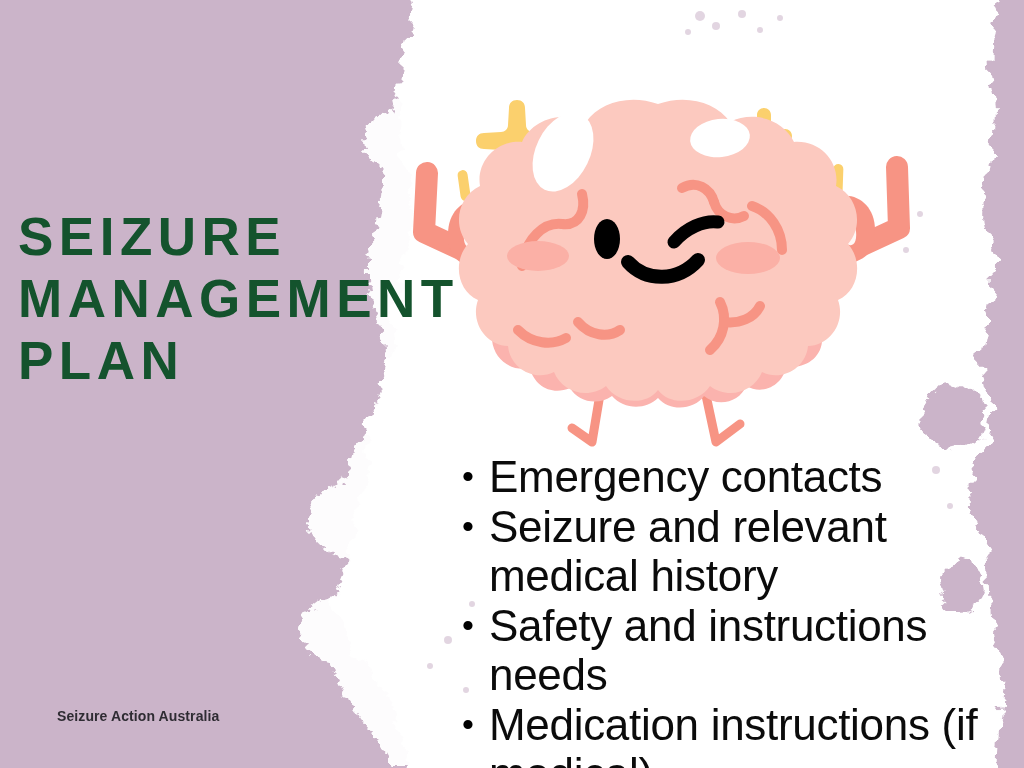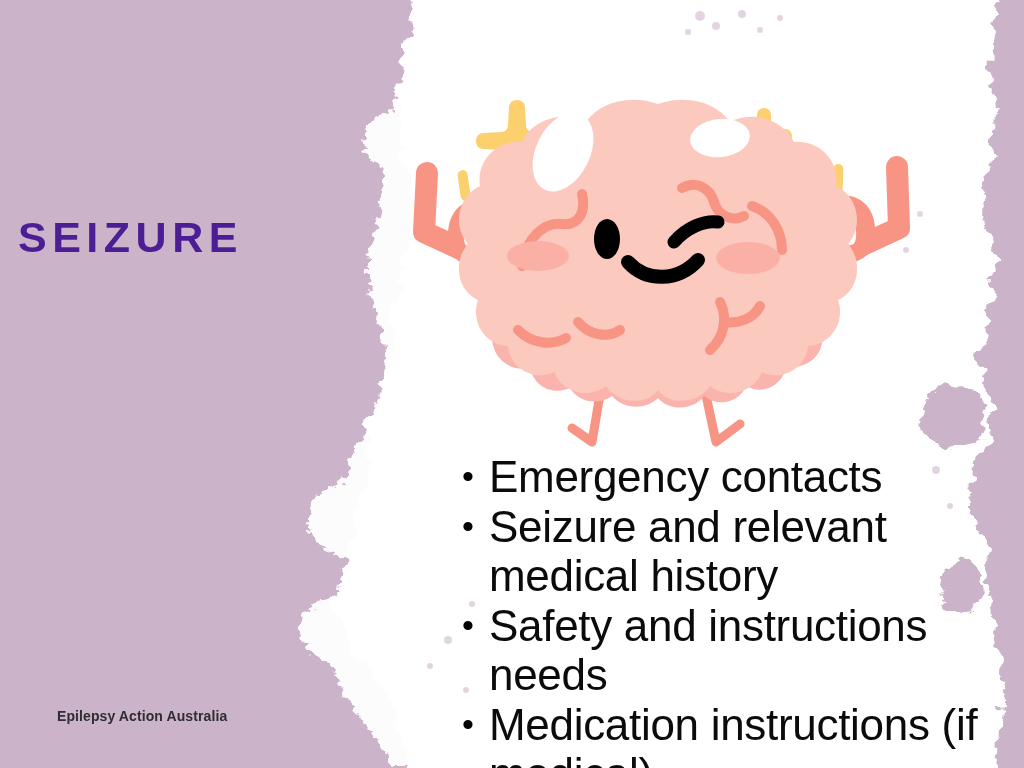--- a/index.html
+++ b/index.html
@@ -28,24 +28,24 @@
   #title-block {
     position: absolute;
     left: 18px;
     top: 206px;
     width: 430px;
     z-index: 6;
   }
   .title-line {
     font-family: "Liberation Sans", sans-serif;
     font-weight: bold;
-    font-size: 43px;
+    font-size: 53px;
     line-height: 62px;
     letter-spacing: 5.5px;
-    color: #4c1d95;
+    color: #14532d;
     white-space: nowrap;
   }
 
   
   #bullet-block {
     position: absolute;
     left: 462px;
     top: 452px;
     width: 545px;
     z-index: 6;
@@ -304,20 +304,22 @@
 
     <ellipse cx="197" cy="169" rx="13" ry="20" fill="#000000"></ellipse>
 
     <path fill="none" stroke="#000000" stroke-width="13" stroke-linecap="round" d="M 264 172 C 276 158, 294 150, 308 152"></path>
 
     <path fill="none" stroke="#000000" stroke-width="14" stroke-linecap="round" d="M 218 192 C 236 212, 268 212, 288 190"></path>
   </svg>
 
   <div id="title-block">
     <div class="title-line">SEIZURE</div>
+    <div class="title-line">MANAGEMENT</div>
+    <div class="title-line">PLAN</div>
   </div>
 
   <div id="bullet-block">
     <div class="bullet-row">
       <span class="bullet-dot">•</span>
       <span class="bullet-text">Emergency contacts</span>
     </div>
     <div class="bullet-row">
       <span class="bullet-dot">•</span>
       <span class="bullet-text">Seizure and relevant medical history</span>
@@ -326,16 +328,16 @@
       <span class="bullet-dot">•</span>
       <span class="bullet-text">Safety and instructions needs</span>
     </div>
     <div class="bullet-row">
       <span class="bullet-dot">•</span>
       <span class="bullet-text">Medication instructions (if medical)</span>
     </div>
   </div>
 
   <div id="footer-block">
-    <div class="footer-line">Epilepsy Action Australia</div>
+    <div class="footer-line">Seizure Action Australia</div>
   </div>
 
 </div>
 
 </body></html>

